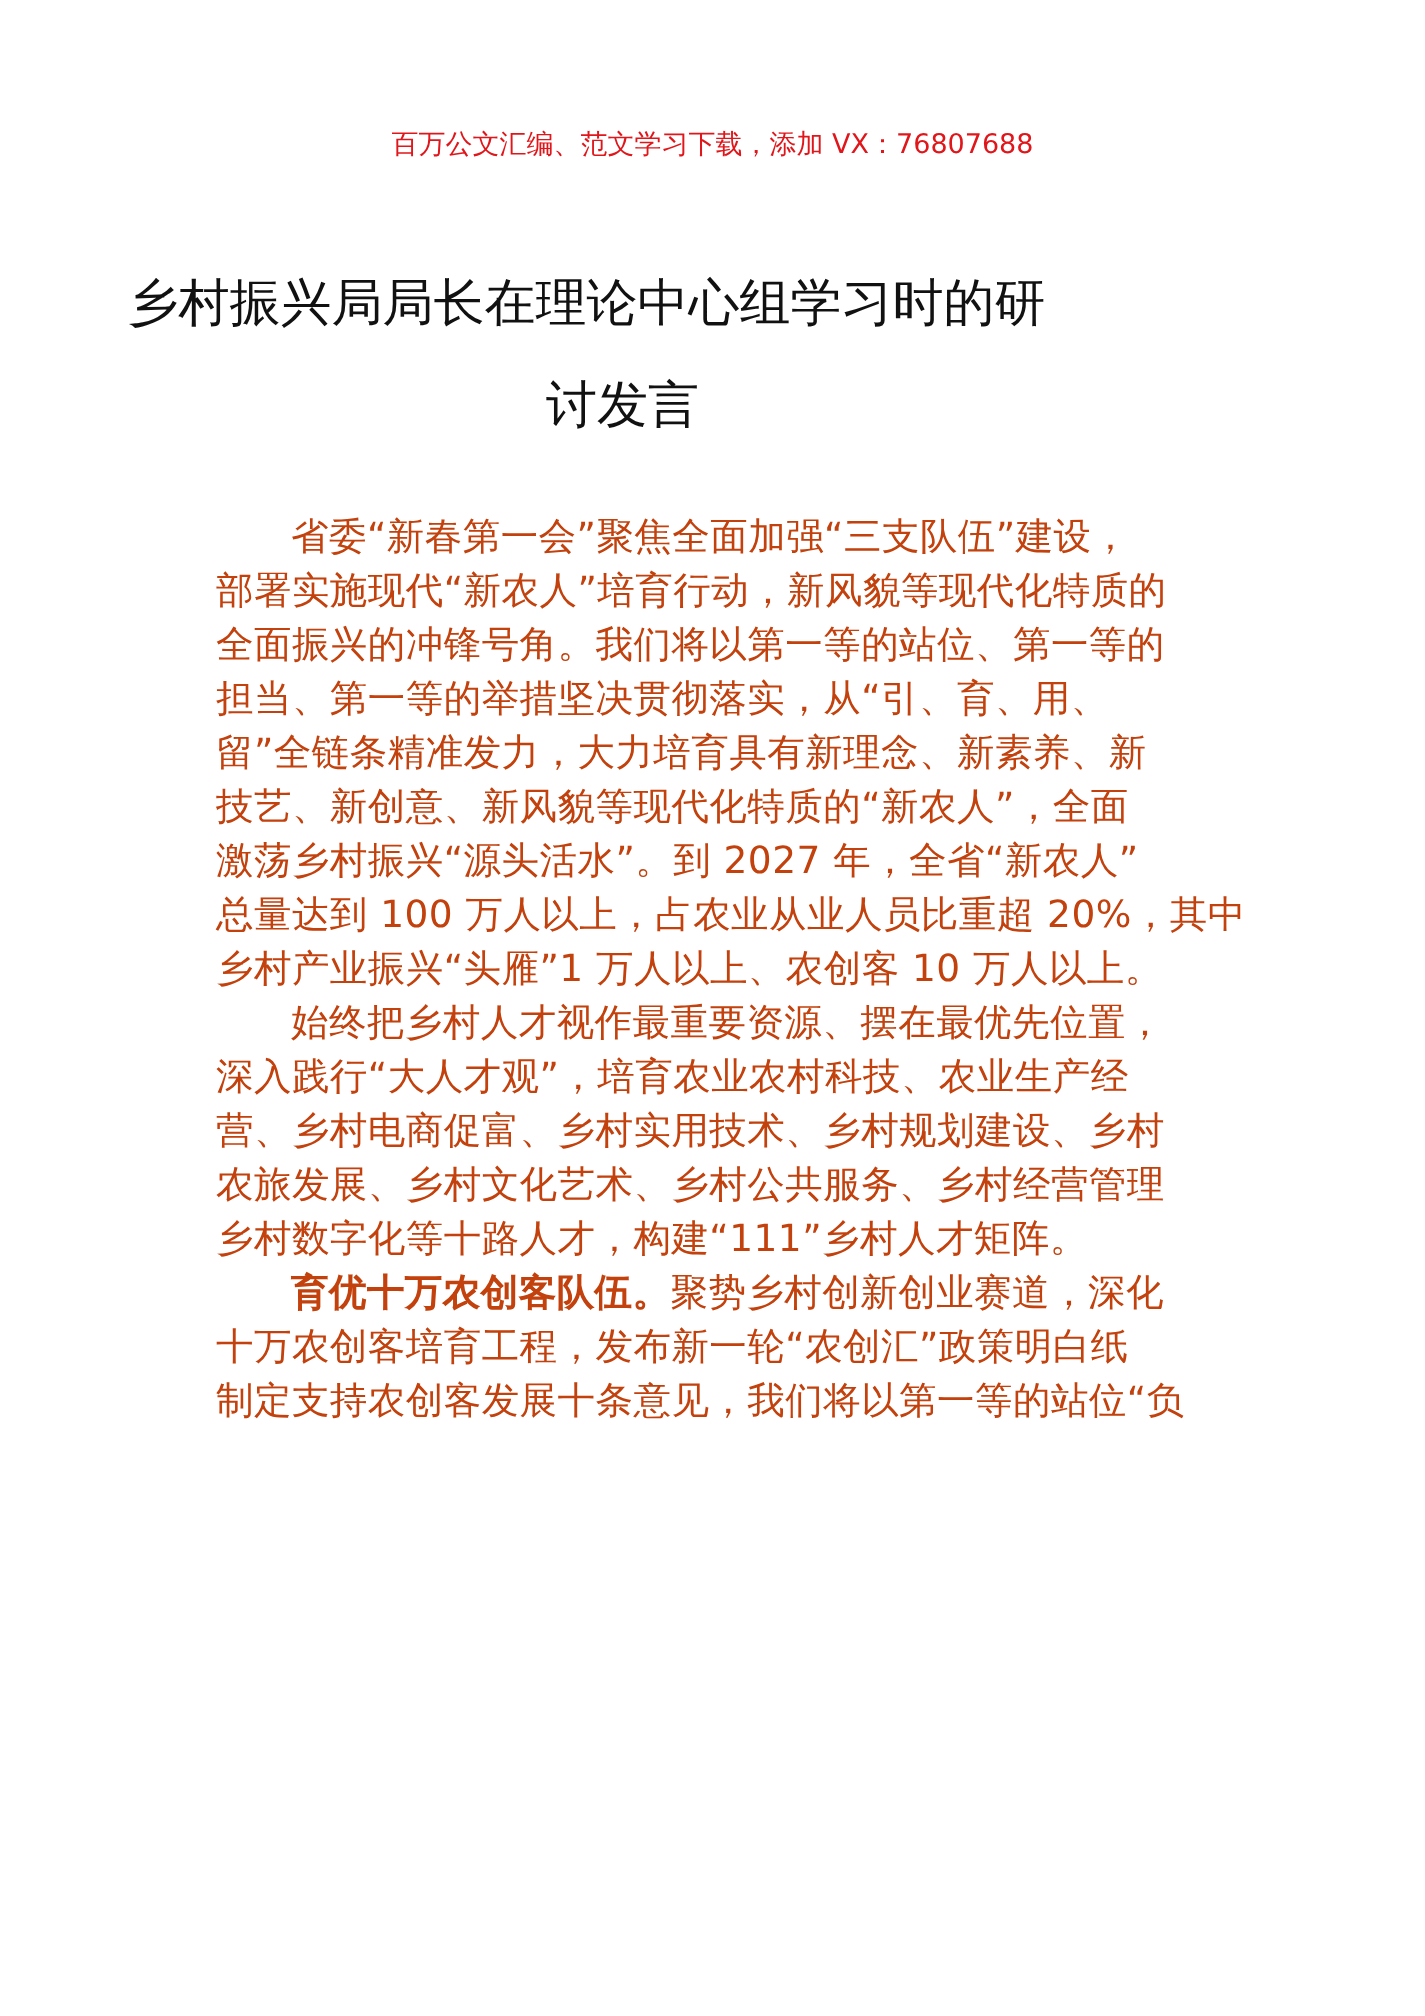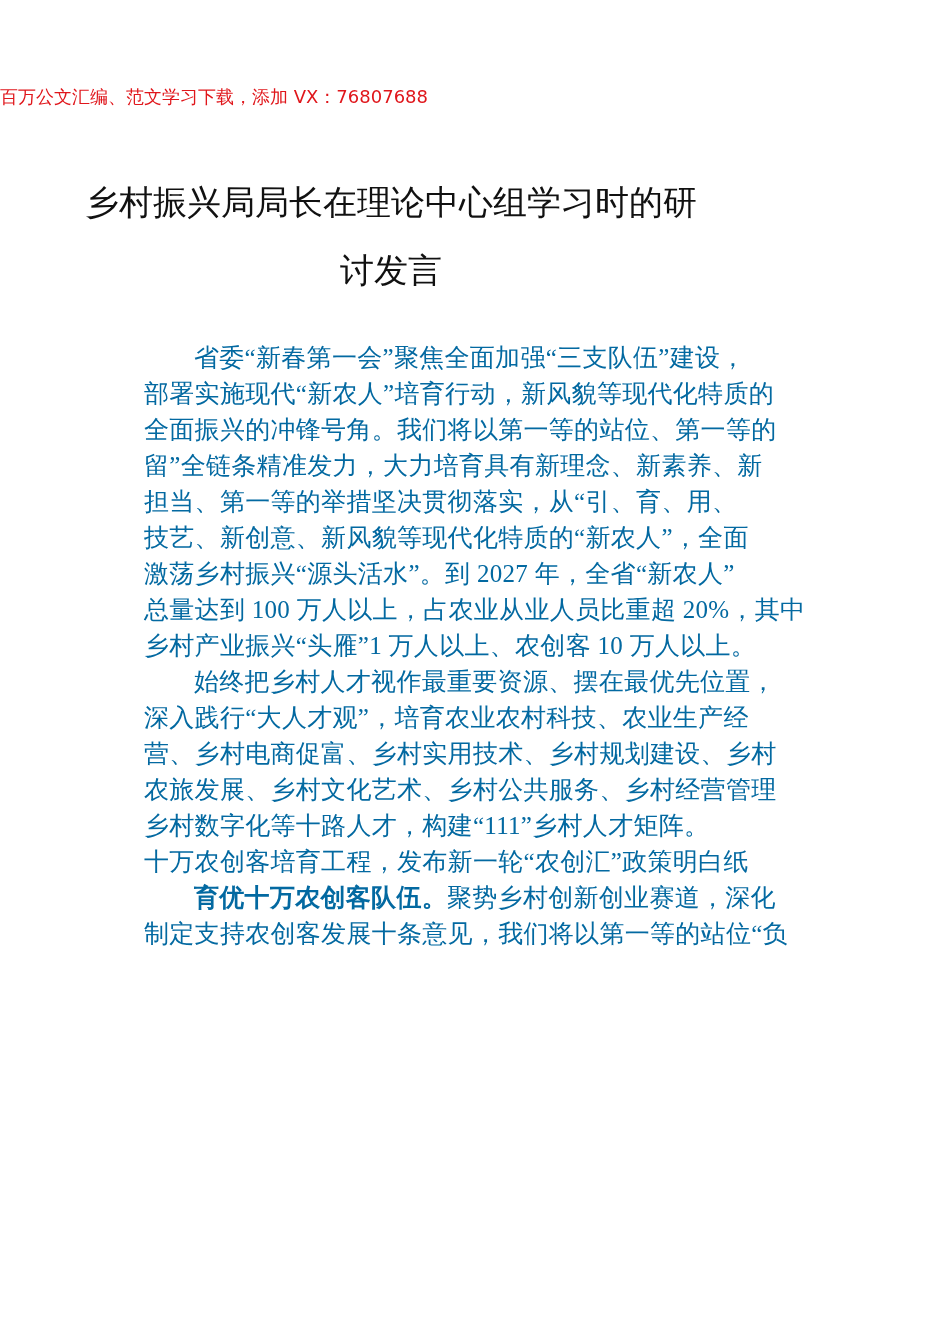--- a/index.html
+++ b/index.html
@@ -1,59 +1,59 @@
 <!DOCTYPE html>
 <html><head>
 <meta charset="utf-8">
 <style>
   html, body { margin: 0; padding: 0; background: #ffffff; }
   body { width: 950px; height: 1344px; position: relative; overflow: hidden;
          font-family: "DejaVu Sans", "Liberation Sans", sans-serif; color: #000; }
-  .header { position: absolute; top: 84px; left: 0; width: 950px; text-align: left;
+  .header { position: absolute; top: 84px; left: 0; width: 950px; text-align: center;
             font-size: 18px; color: #e0161b; line-height: 26px; }
   .title { position: absolute; left: 0; width: 782px; text-align: center;
            font-size: 34px; color: #111; line-height: 40px; }
   .title.l1 { top: 182px; }
-  .title.l2 { top: 250px; }
+  .title.l2 { top: 250px; padding-left: 24px; }
   .body { position: absolute; left: 144px; top: 340px; width: 690px; }
   .line { height: 36px; line-height: 36px; font-size: 25px; white-space: nowrap;
-          letter-spacing: 0.3px; color: #0369a1; font-family: Liberation Serif, serif; }
+          letter-spacing: 0.3px; color: #c2410c; }
   .indent { padding-left: 50px; }
   .b { font-weight: bold; }
 </style>
 </head>
 <body>
 
 <div class="header">百万公文汇编、范文学习下载，添加 VX：76807688</div>
 
 <div class="title l1">乡村振兴局局长在理论中心组学习时的研</div>
 <div class="title l2">讨发言</div>
 
 <div class="body">
 
   <div>
     <div class="line indent">省委“新春第一会”聚焦全面加强“三支队伍”建设，</div>
     <div class="line">部署实施现代“新农人”培育行动，新风貌等现代化特质的</div>
     <div class="line">全面振兴的冲锋号角。我们将以第一等的站位、第一等的</div>
+    <div class="line">担当、第一等的举措坚决贯彻落实，从“引、育、用、</div>
     <div class="line">留”全链条精准发力，大力培育具有新理念、新素养、新</div>
-    <div class="line">担当、第一等的举措坚决贯彻落实，从“引、育、用、</div>
     <div class="line">技艺、新创意、新风貌等现代化特质的“新农人”，全面</div>
     <div class="line">激荡乡村振兴“源头活水”。到 2027 年，全省“新农人”</div>
     <div class="line">总量达到 100 万人以上，占农业从业人员比重超 20%，其中</div>
     <div class="line">乡村产业振兴“头雁”1 万人以上、农创客 10 万人以上。</div>
   </div>
 
 
   <div>
     <div class="line indent">始终把乡村人才视作最重要资源、摆在最优先位置，</div>
     <div class="line">深入践行“大人才观”，培育农业农村科技、农业生产经</div>
     <div class="line">营、乡村电商促富、乡村实用技术、乡村规划建设、乡村</div>
     <div class="line">农旅发展、乡村文化艺术、乡村公共服务、乡村经营管理</div>
     <div class="line">乡村数字化等十路人才，构建“111”乡村人才矩阵。</div>
   </div>
 
 
   <div>
+    <div class="line indent"><span class="b">育优十万农创客队伍。</span><span>聚势乡村创新创业赛道，深化</span></div>
     <div class="line">十万农创客培育工程，发布新一轮“农创汇”政策明白纸</div>
-    <div class="line indent"><span class="b">育优十万农创客队伍。</span><span>聚势乡村创新创业赛道，深化</span></div>
     <div class="line">制定支持农创客发展十条意见，我们将以第一等的站位“负</div>
   </div>
 </div>
 
 </body></html>

